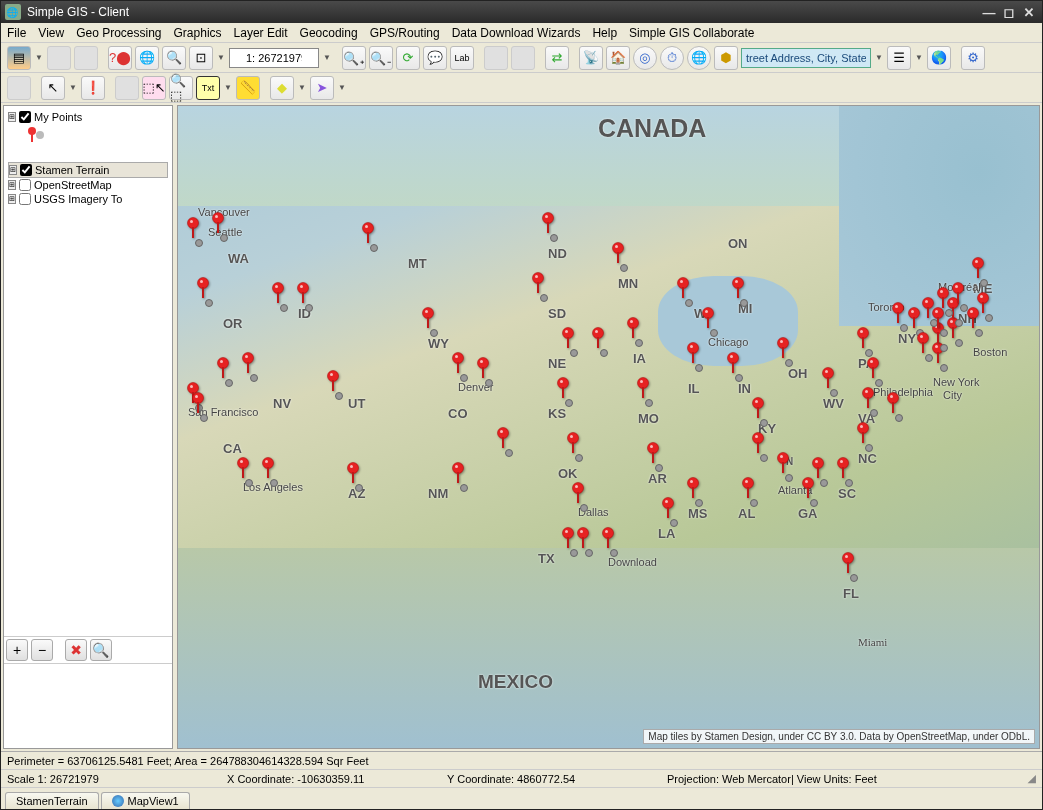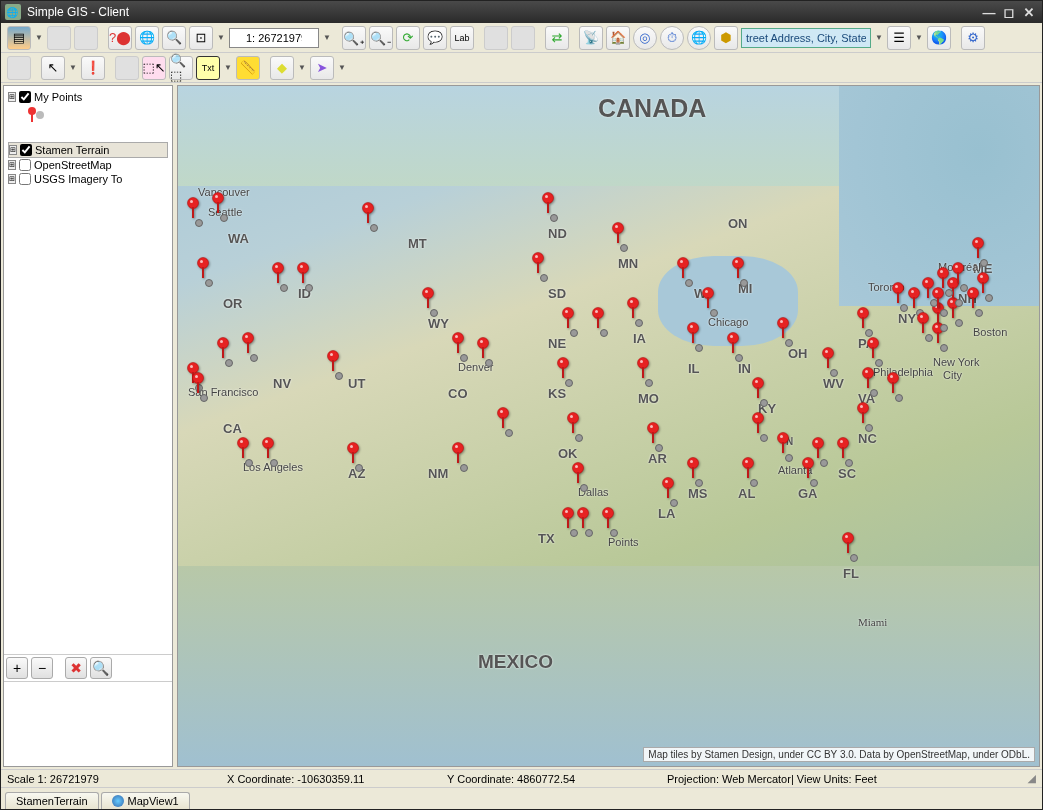--- a/index.html
+++ b/index.html
@@ -53,20 +53,32 @@
 
   <div class="titlebar">
     <div class="app-icon">🌐</div>
     <div>Simple GIS - Client</div>
     <div class="spacer"></div>
     <div class="win-btn">—</div>
     <div class="win-btn">◻</div>
     <div class="win-btn">✕</div>
   </div>
 
+  <div class="menubar">
+    <span class="menu-item">File</span>
+    <span class="menu-item">View</span>
+    <span class="menu-item">Geo Processing</span>
+    <span class="menu-item">Graphics</span>
+    <span class="menu-item">Layer Edit</span>
+    <span class="menu-item">Geocoding</span>
+    <span class="menu-item">GPS/Routing</span>
+    <span class="menu-item">Data Download Wizards</span>
+    <span class="menu-item">Help</span>
+    <span class="menu-item">Simple GIS Collaborate</span>
+  </div>
 
   <div class="toolbar">
     <div class="tbtn" style="background:linear-gradient(#7ac,#fc8);">▤</div>
     <div class="drop-arr">▼</div>
     <div class="tbtn blank"></div>
     <div class="tbtn blank"></div>
     <div class="tsep"></div>
     <div class="tbtn" style="color:#d33;">?⬤</div>
     <div class="tbtn">🌐</div>
     <div class="tbtn">🔍</div>
@@ -213,21 +225,21 @@
         <div class="map-label" style="left: 720px; top: 225px; font-size: 13px;">NY</div>
         <div class="map-label" style="left: 795px; top: 175px; font-size: 13px;">ME</div>
         <div class="map-label" style="left: 780px; top: 205px; font-size: 13px;">NH</div>
         <div class="map-label" style="left: 550px; top: 130px; font-size: 13px;">ON</div>
         <div class="city-label" style="left: 30px; top: 120px;">Seattle</div>
         <div class="city-label" style="left: 20px; top: 100px;">Vancouver</div>
         <div class="city-label" style="left: 10px; top: 300px;">San Francisco</div>
         <div class="city-label" style="left: 65px; top: 375px;">Los Angeles</div>
         <div class="city-label" style="left: 280px; top: 275px;">Denver</div>
         <div class="city-label" style="left: 400px; top: 400px;">Dallas</div>
-        <div class="city-label" style="left: 430px; top: 450px;">Points</div>
+        <div class="city-label" style="left: 430px; top: 450px;">Download</div>
         <div class="city-label" style="left: 530px; top: 230px;">Chicago</div>
         <div class="city-label" style="left: 600px; top: 378px;">Atlanta</div>
         <div class="city-label" style="left: 680px; top: 530px; font-family: Liberation Serif, serif;">Miami</div>
         <div class="city-label" style="left: 695px; top: 280px;">Philadelphia</div>
         <div class="city-label" style="left: 755px; top: 270px;">New York</div>
         <div class="city-label" style="left: 765px; top: 283px;">City</div>
         <div class="city-label" style="left: 795px; top: 240px;">Boston</div>
         <div class="city-label" style="left: 690px; top: 195px;">Toronto</div>
         <div class="city-label" style="left: 760px; top: 175px;">Montréal</div>
         <div class="gray-dot" style="left: 21px; top: 137px;"></div>
@@ -640,20 +652,23 @@
           </svg></div>
         <div class="gray-dot" style="left: 646px; top: 377px;"></div>
         <div class="pin" style="left: 640px; top: 375px;"><svg viewBox="0 0 14 22">
             <circle cx="7" cy="6" r="5.5" fill="#e62222" stroke="#a00" stroke-width="0.5"></circle>
             <circle cx="5.5" cy="4.5" r="1.5" fill="#fff" opacity="0.7"></circle>
             <rect x="6" y="10" width="2" height="11" fill="#c01818"></rect>
           </svg></div>
       </div>
   </div>
 
+  <div class="status1">
+    <span>Perimeter = 63706125.5481 Feet; Area = 264788304614328.594 Sqr Feet</span>
+  </div>
   <div class="status2">
     <span class="cell">Scale 1: 26721979</span>
     <span class="cell">X Coordinate: -10630359.11</span>
     <span class="cell">Y Coordinate: 4860772.54</span>
     <span class="cell" style="min-width:260px;">Projection: Web Mercator| View Units: Feet</span>
     <span class="grip">◢</span>
   </div>
   <div class="tabs">
     <div class="tab">
       <span>StamenTerrain</span>

